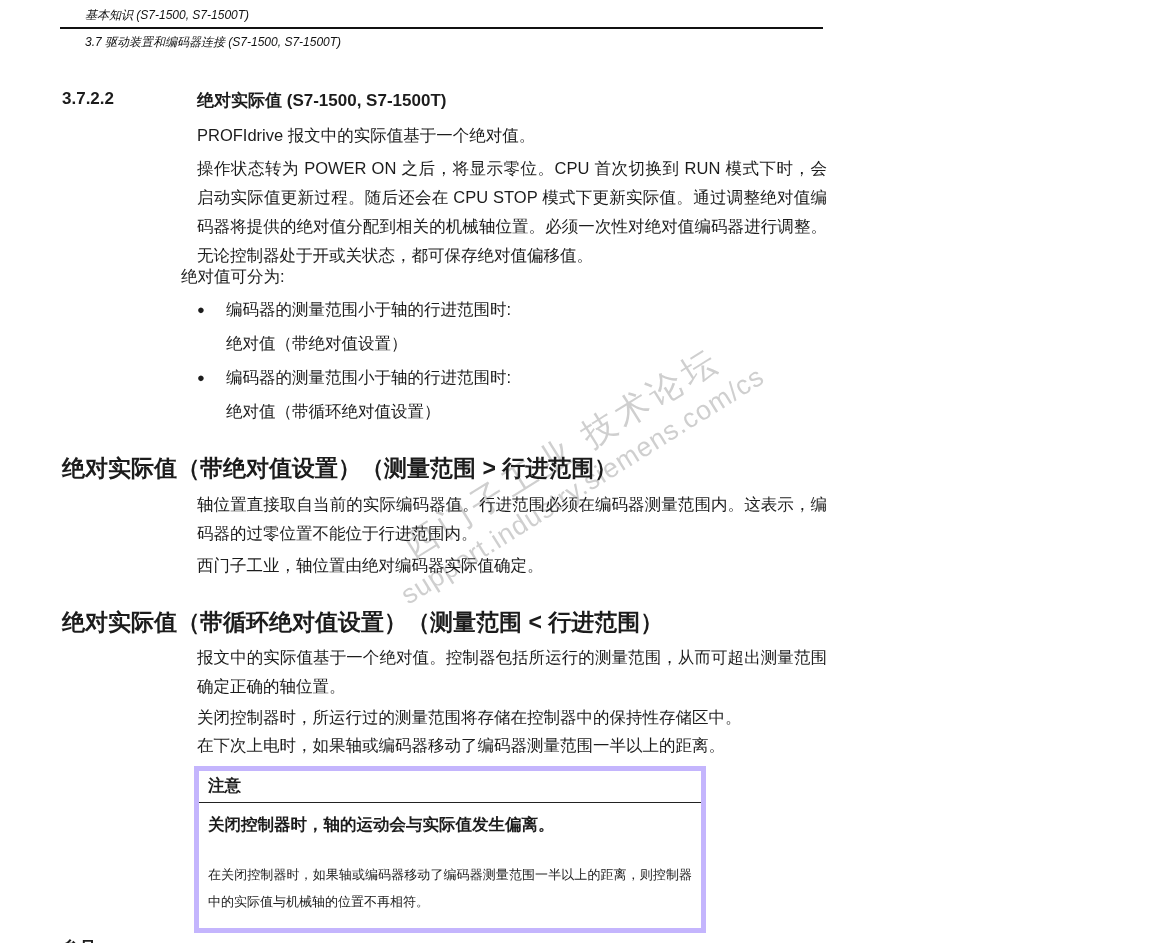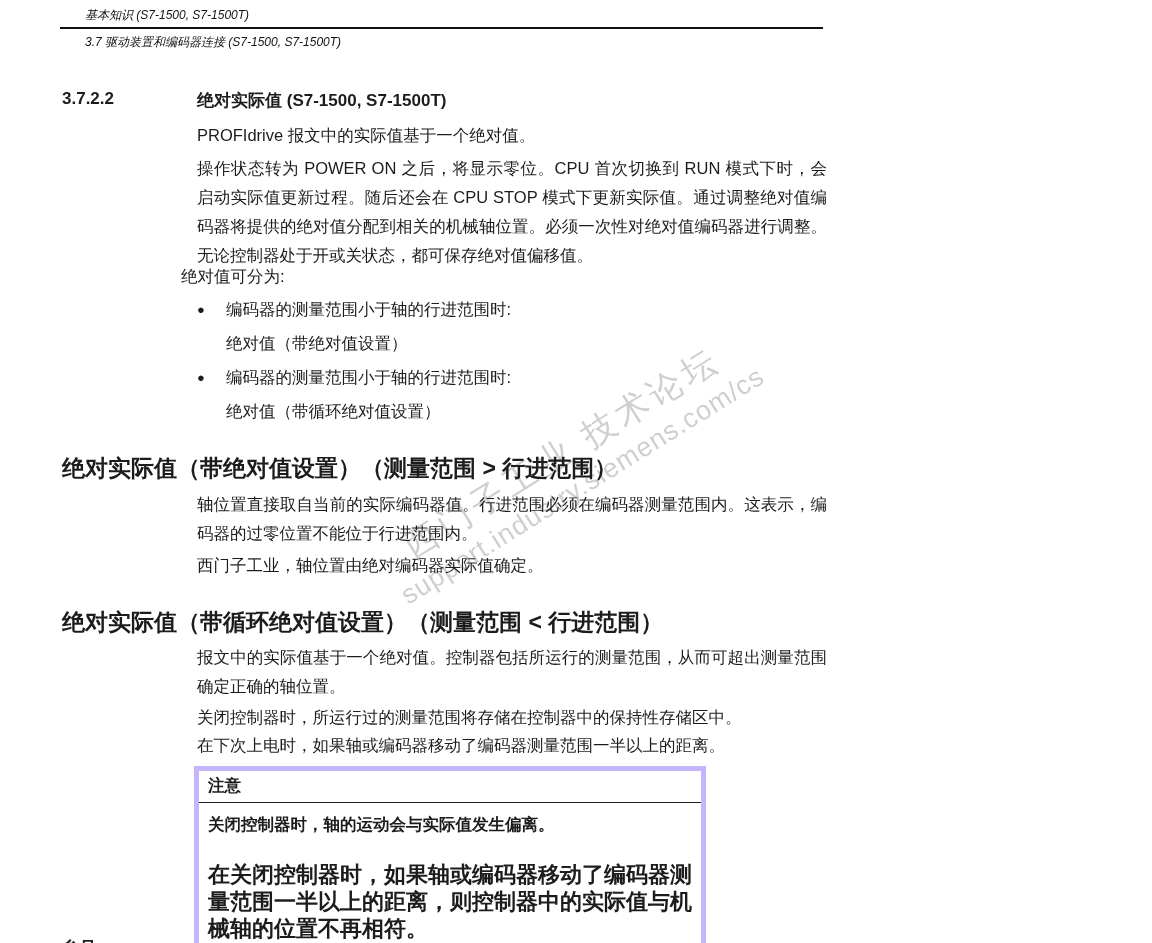--- a/index.html
+++ b/index.html
@@ -51,21 +51,21 @@
     left:194px; top:766px; width:512px;
     border:5px solid #c4b5fd; background:transparent;
   }
   .notice-head {
     font-size:16.5px; font-weight:bold;
     padding:4px 9px 5px 9px;
     border-bottom:1px solid #222;
   }
   .notice-body { padding:9px 9px 13px 9px; }
   .notice-bold { font-size:16.5px; font-weight:bold; margin-bottom:24px; line-height:25px; }
-  .notice-text { font-size:22px; line-height:27px; text-align:justify;font-weight:bold; }
+  .notice-text { font-size:13px; line-height:27px; text-align:justify; }
 
   
   .see-also { left:62px; top:936px; font-size:17.5px; font-weight:bold; }
 
   
   .watermark {
     left:318px; top:428px; width:505px;
     transform:rotate(-32deg);
     text-align:center;
     color:#bdbdbd;

